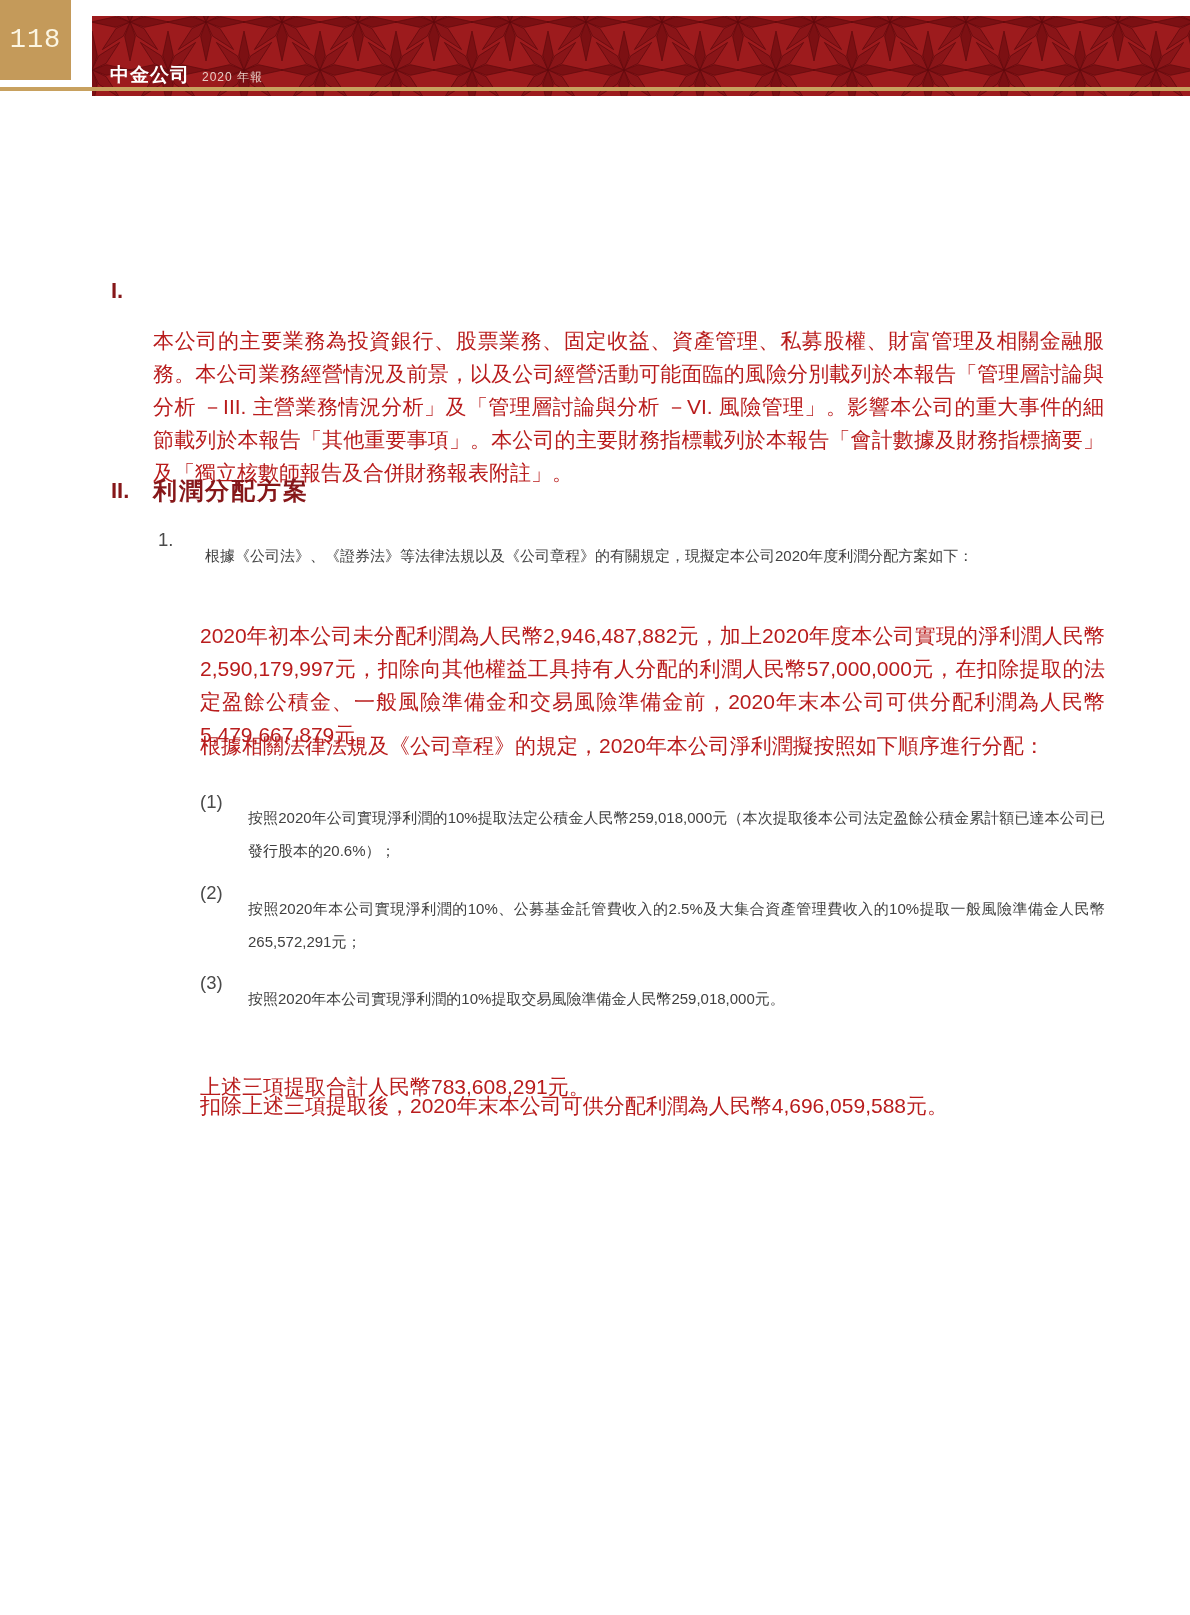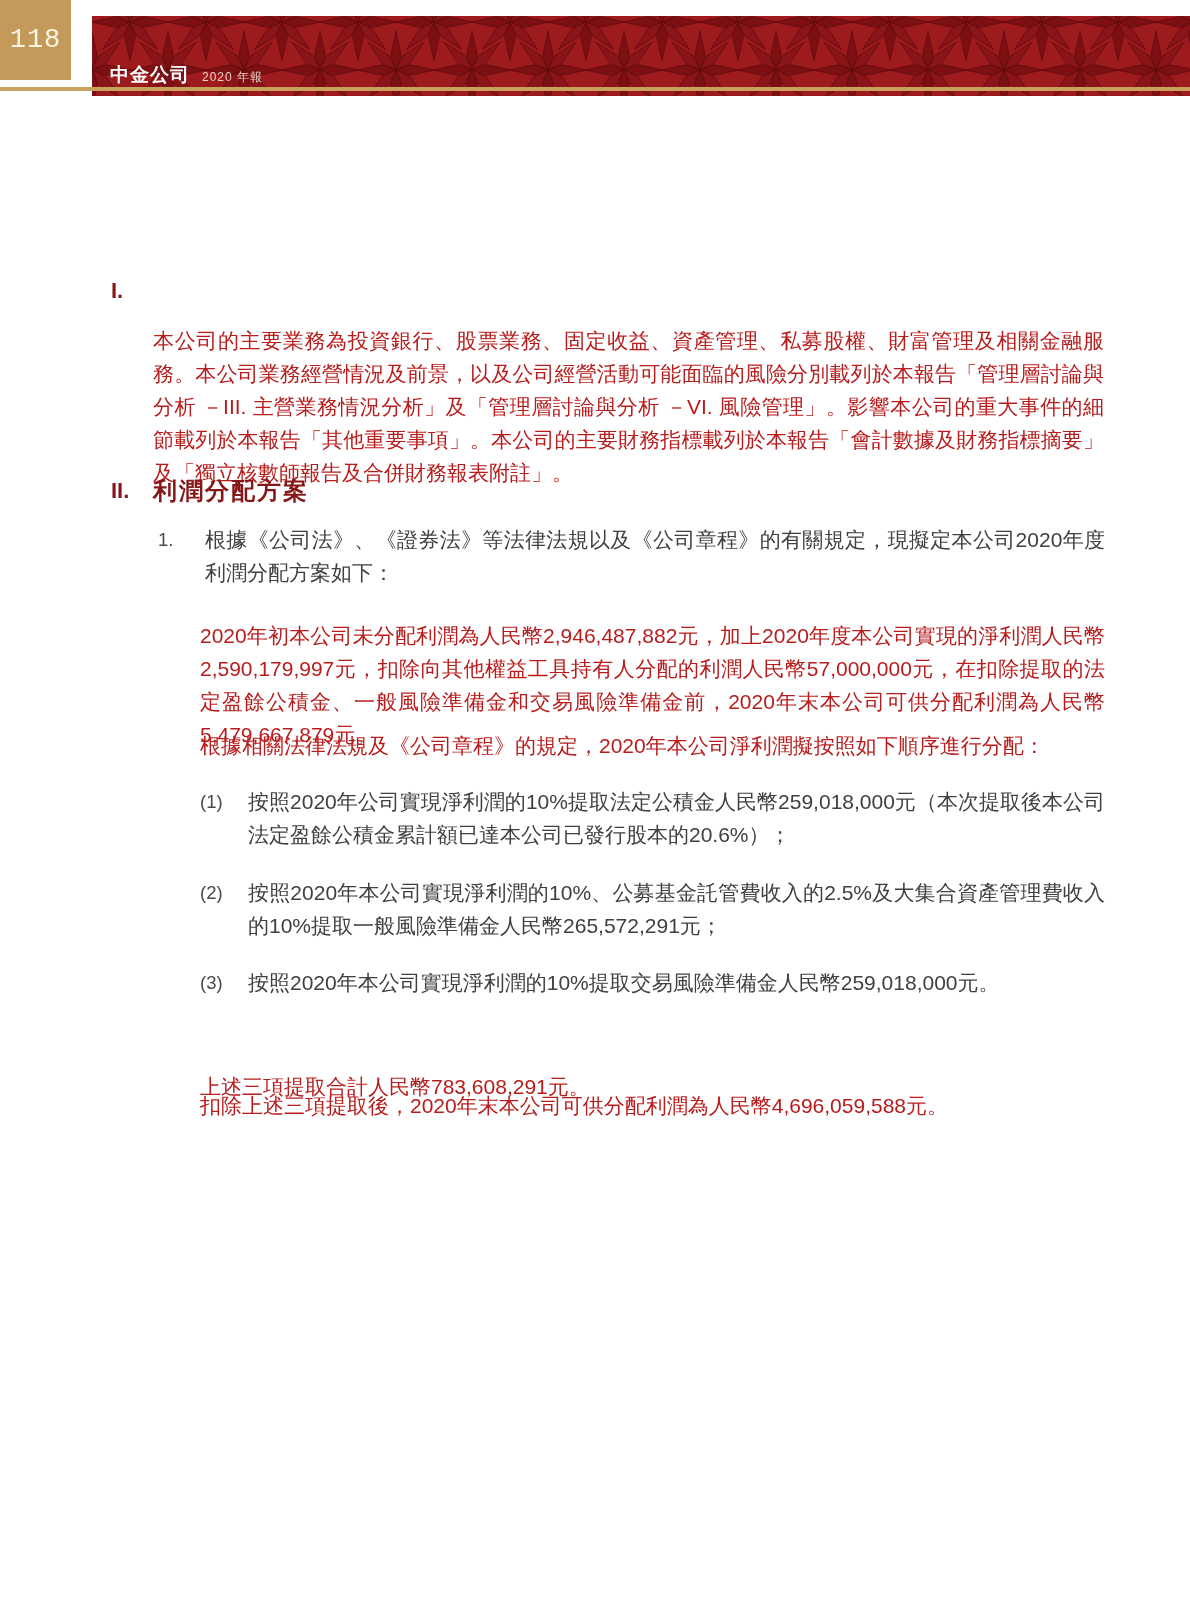--- a/index.html
+++ b/index.html
@@ -48,21 +48,21 @@
   }
   .sec-head .numeral{width:42px;flex:0 0 42px;font-size:22px;}
   .sec-head .sec-title{letter-spacing:2px;}
   .body-block{
     position:absolute;
     font-size:21px;line-height:33px;
     text-align:justify;color:#b91c1c;
   }
   .row{position:absolute;display:flex;}
   .row .num{flex:0 0 auto;font-size:18.5px;line-height:33px;color:#4a4a4a;}
-  .row .txt{font-size:21px;line-height:33px;text-align:justify;color:#404040;}
+  .row .txt{font-size:15px;line-height:33px;text-align:justify;color:#404040;margin-top:16px;}
   .l1-num{width:47px;padding-left:5px;}
   .l2-num{width:48px;}
 </style>
 </head>
 <body>
 
 <div class="page">
 
   <div class="page-badge">
     <span>118</span>

